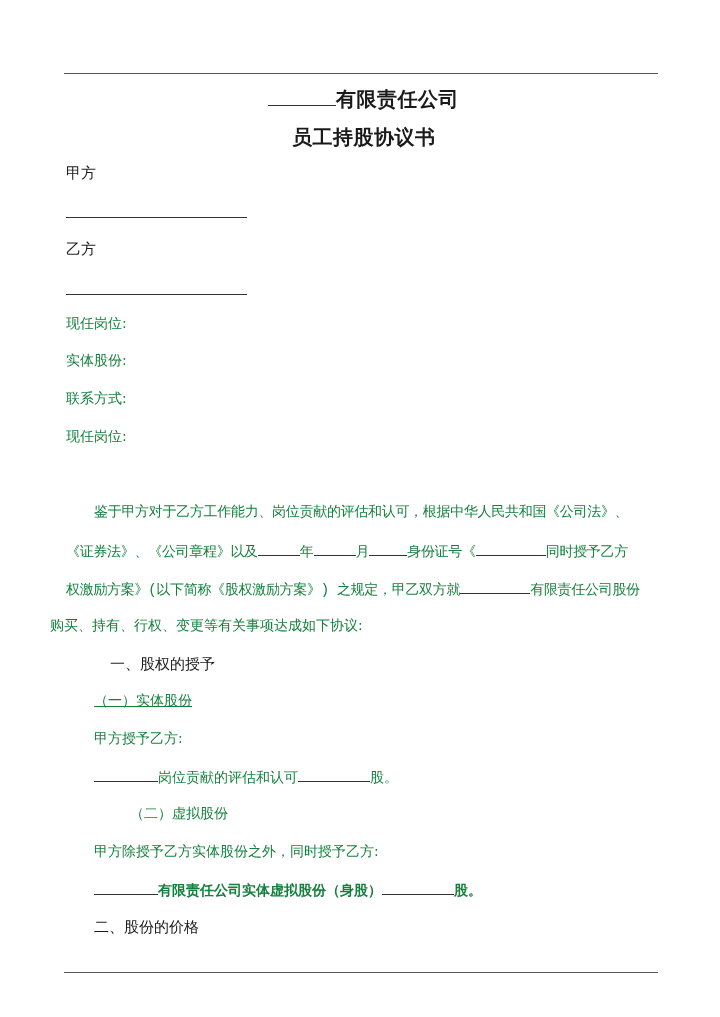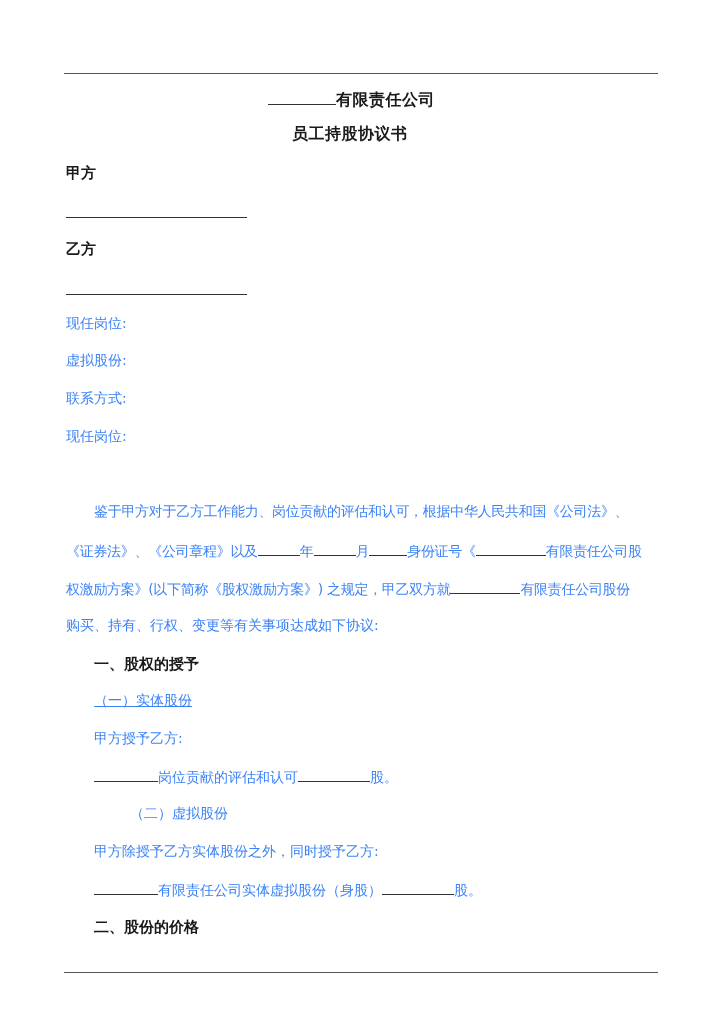--- a/index.html
+++ b/index.html
@@ -3,67 +3,67 @@
 <meta charset="utf-8">
 <style>
   html, body { margin: 0; padding: 0; background: #ffffff; }
   body {
     width: 720px; height: 1017px; position: relative; overflow: hidden;
     font-family: "DejaVu Sans", "Liberation Sans", sans-serif;
     color: #1a1a1a;
   }
   .rule { position: absolute; left: 64px; width: 594px; height: 0; border-top: 1.5px solid #555; }
   .abs { position: absolute; white-space: nowrap; }
-  .title { font-weight: bold; font-size: 16px; letter-spacing: 0.5px; }
-  .bold { font-weight: bold; font-size: 15px; }
-  .txt { font-size: 14px; color: #3b82f6; }
+  .title { font-weight: bold; font-size: 20px; letter-spacing: 0.5px; }
+  .bold { font-weight: normal; font-size: 15px; }
+  .txt { font-size: 14px; color: #15803d; }
   .blank { display: inline-block; border-bottom: 1px solid #333; height: 14px; vertical-align: baseline; }
   .sigline { position: absolute; left: 66px; width: 181px; border-top: 1px solid #333; }
 </style>
 </head>
 <body>
 
 <div class="rule" style="top:73px;"></div>
 
 <div class="abs title" style="left:268px; top:86px;">
   <span class="blank" style="width:68px; height:18px;"></span><span>有限责任公司</span>
 </div>
 <div class="abs title" style="left:292px; top:124px;">员工持股协议书</div>
 
 <div class="abs bold" style="left:66px; top:164px;">甲方</div>
 <div class="sigline" style="top:217px;"></div>
 
 <div class="abs bold" style="left:66px; top:240px;">乙方</div>
 <div class="sigline" style="top:294px;"></div>
 
 <div class="abs txt" style="left:66px; top:315px;">现任岗位:</div>
-<div class="abs txt" style="left:66px; top:352px;">虚拟股份:</div>
+<div class="abs txt" style="left:66px; top:352px;">实体股份:</div>
 <div class="abs txt" style="left:66px; top:390px;">联系方式:</div>
 <div class="abs txt" style="left:66px; top:428px;">现任岗位:</div>
 
 <div class="abs txt" style="left:94px; top:503px; letter-spacing:-0.3px;text-align:right;">鉴于甲方对于乙方工作能力、岗位贡献的评估和认可，根据中华人民共和国《公司法》、</div>
 
 <div class="abs txt" style="left:66px; top:541px; letter-spacing:-0.3px;">
-  <span>《证券法》、《公司章程》以及</span><span class="blank" style="width:42px;"></span><span>年</span><span class="blank" style="width:42px;"></span><span>月</span><span class="blank" style="width:38px;"></span><span>身份证号《</span><span class="blank" style="width:70px;"></span><span>有限责任公司股</span>
+  <span>《证券法》、《公司章程》以及</span><span class="blank" style="width:42px;"></span><span>年</span><span class="blank" style="width:42px;"></span><span>月</span><span class="blank" style="width:38px;"></span><span>身份证号《</span><span class="blank" style="width:70px;"></span><span>同时授予乙方</span>
 </div>
 
-<div class="abs txt" style="left:66px; top:579px; letter-spacing:-0.3px;">
+<div class="abs txt" style="left:66px; top:579px; letter-spacing:-0.3px;font-family:Liberation Mono, monospace;">
   <span>权激励方案》(以下简称《股权激励方案》) 之规定，甲乙双方就</span><span class="blank" style="width:70px;"></span><span>有限责任公司股份</span>
 </div>
 
-<div class="abs txt" style="left:66px; top:617px;">购买、持有、行权、变更等有关事项达成如下协议:</div>
+<div class="abs txt" style="left:50px; top:617px;">购买、持有、行权、变更等有关事项达成如下协议:</div>
 
-<div class="abs bold" style="left:94px; top:655px;text-align:right;">一、股权的授予</div>
+<div class="abs bold" style="left:110px; top:655px;text-align:right;">一、股权的授予</div>
 <div class="abs txt" style="left:94px; top:692px;text-decoration:underline;">（一）实体股份</div>
 <div class="abs txt" style="left:94px; top:730px;">甲方授予乙方:</div>
 <div class="abs txt" style="left:94px; top:767px;">
   <span class="blank" style="width:64px;"></span><span>岗位贡献的评估和认可</span><span class="blank" style="width:72px;"></span><span>股。</span>
 </div>
 
 <div class="abs txt" style="left:94px; top:805px;margin-left:36px;">（二）虚拟股份</div>
 <div class="abs txt" style="left:94px; top:843px;">甲方除授予乙方实体股份之外，同时授予乙方:</div>
-<div class="abs txt" style="left:94px; top:880px;">
+<div class="abs txt" style="left:94px; top:880px;font-weight:bold;">
   <span class="blank" style="width:64px;"></span><span>有限责任公司实体虚拟股份（身股）</span><span class="blank" style="width:72px;"></span><span>股。</span>
 </div>
 
 <div class="abs bold" style="left:94px; top:918px;">二、股份的价格</div>
 
 <div class="rule" style="top:972px;"></div>
 
 </body></html>

